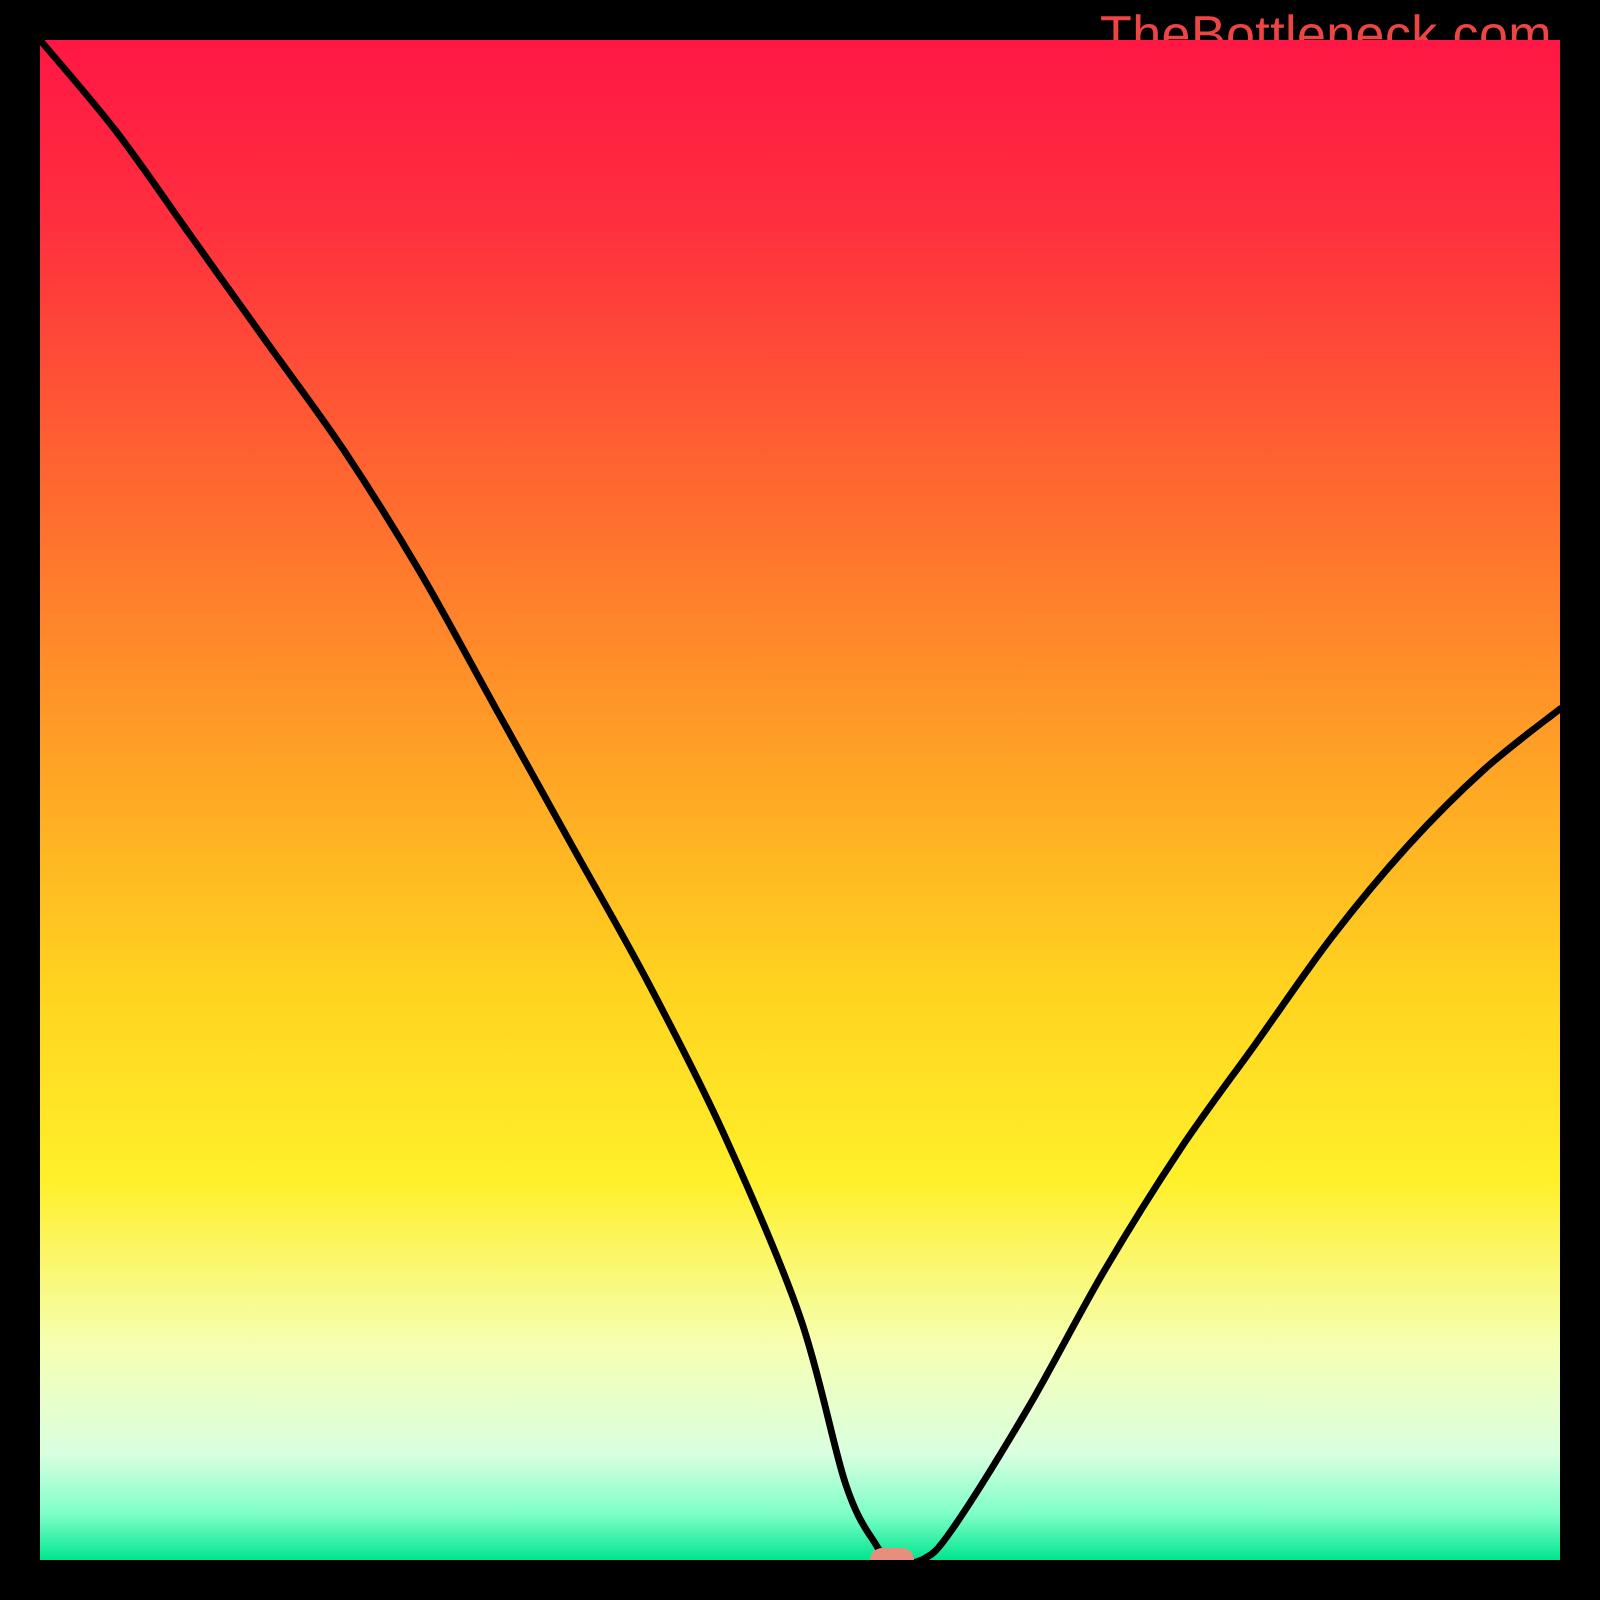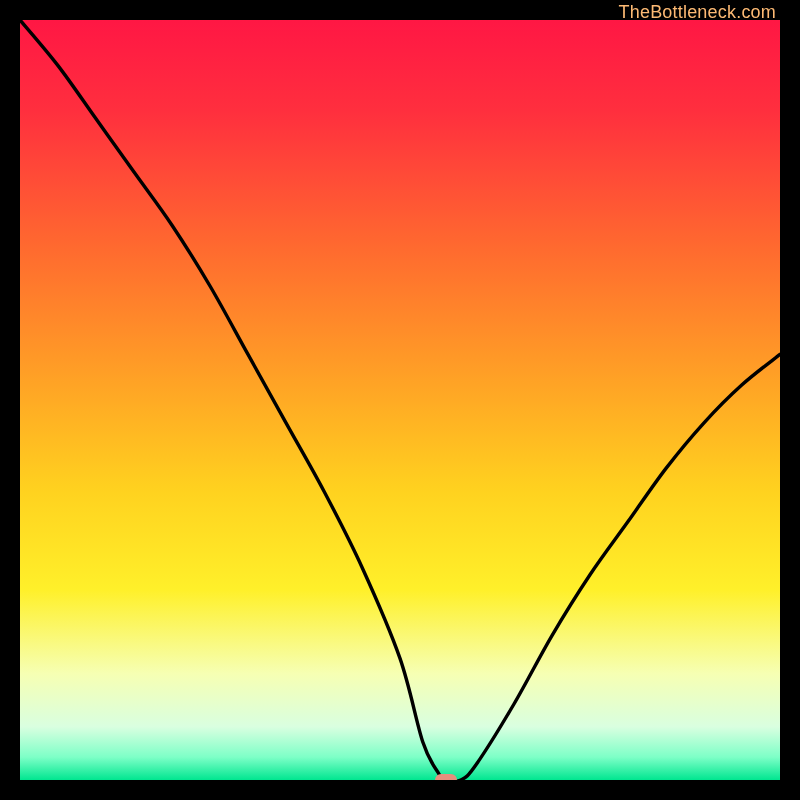--- a/index.html
+++ b/index.html
@@ -28,22 +28,22 @@
     position: absolute;
     left: 0;
     top: 0;
     width: 100%;
     height: 100%;
   }
   .watermark {
     position: absolute;
     top: 2px;
     right: 24px;
-    color: #fdba74;
-    font-size: 18px;
+    color: #ef4444;
+    font-size: 26px;
     font-weight: 500;
     letter-spacing: 0.2px;
     user-select: none;
   }
   svg.curve {
     position: absolute;
     left: 0;
     top: 0;
     width: 100%;
     height: 100%;

